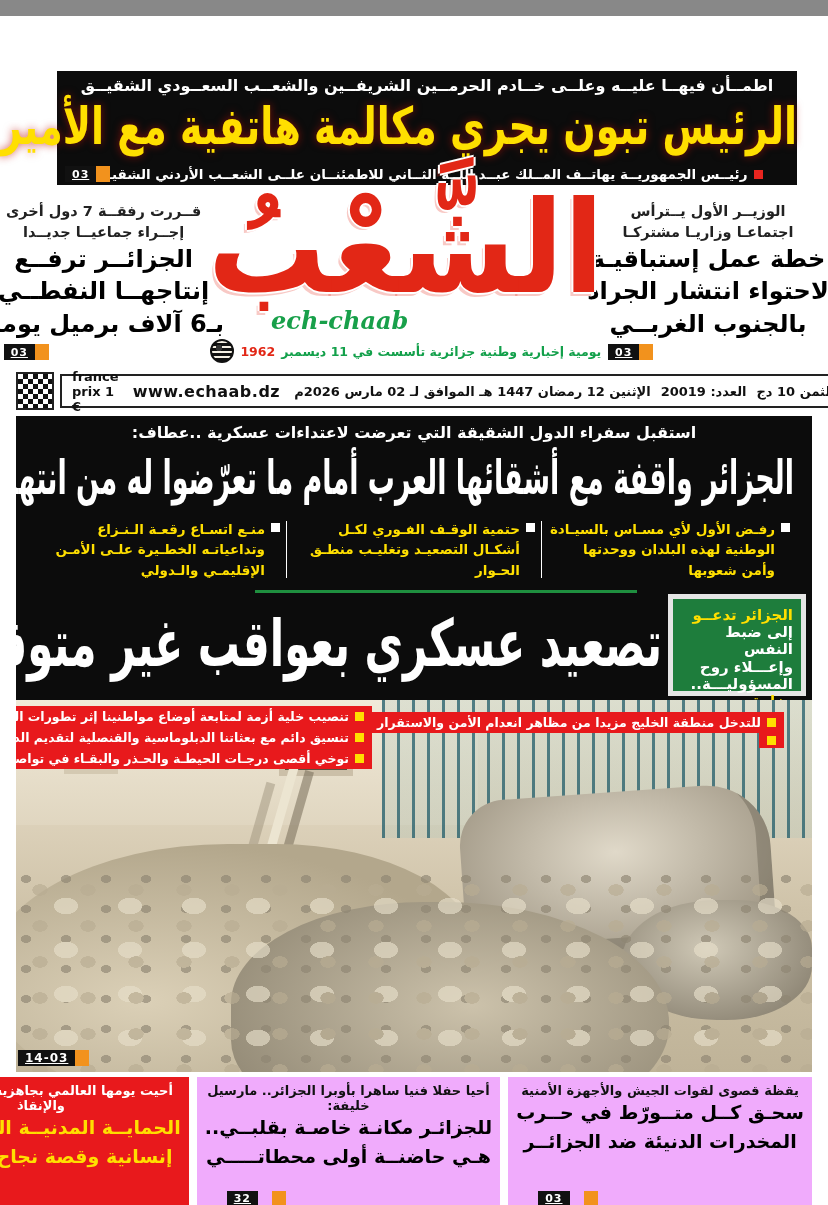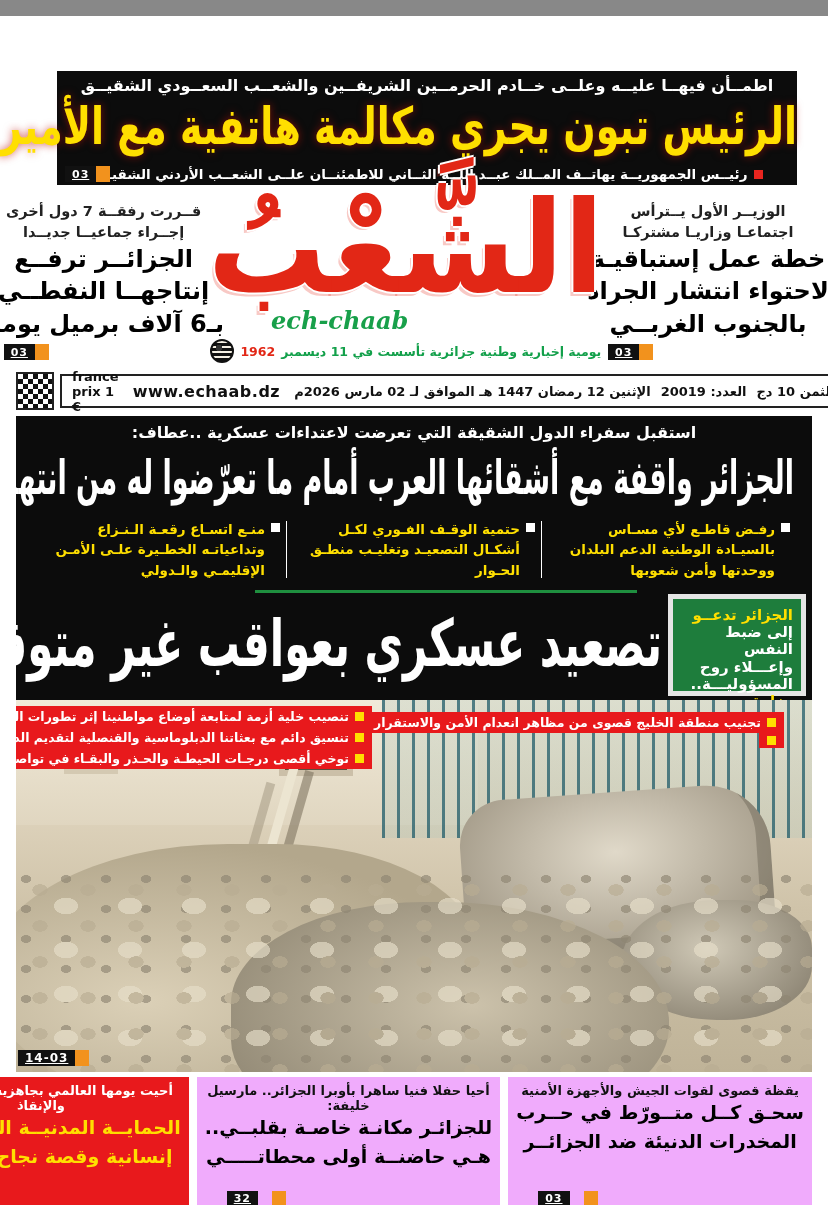--- a/index.html
+++ b/index.html
@@ -165,21 +165,21 @@
 
     </div>
   </div>
 
   <div class="lead">
     <div class="lead-kicker">استقبل سفراء الدول الشقيقة التي تعرضت لاعتداءات عسكرية ..عطاف:</div>
     <span class="lead-headline">الجزائر واقفة مع أشقائها العرب أمام ما تعرّضوا له من انتهاكات</span>
     <div class="lead-bullets">
       <div class="lead-bullet">
         <span class="sq white"></span>
-        <span>رفـض قاطـع لأي مسـاس بالسيـادة الوطنية الدعم البلدان ووحدتها وأمن شعوبها</span>
+        <span>رفـض الأول لأي مسـاس بالسيـادة الوطنية لهذه البلدان ووحدتها وأمن شعوبها</span>
       </div>
       <div class="vrule"></div>
       <div class="lead-bullet">
         <span class="sq white"></span>
         <span>حتمية الوقـف الفـوري لكـل أشكـال التصعيـد وتغليـب منطـق الحـوار</span>
       </div>
       <div class="vrule"></div>
       <div class="lead-bullet">
         <span class="sq white"></span>
         <span>منـع اتسـاع رقعـة الـنـزاع وتداعياتـه الخطـيرة علـى الأمـن الإقليمـي والـدولي</span>
@@ -222,21 +222,21 @@
       </div>
       <div class="overlay-line">
         <span class="sq yellow"></span>
         <span>توخي أقصى درجـات الحيطـة والحـذر والبقـاء في تواصـل مستمـر</span>
       </div>
     </div>
 
     <div class="overlay overlay-right">
       <div class="overlay-line">
         <span class="sq yellow"></span>
-        <span>تجنيب منطقة الخليج قصوى من مظاهر انعدام الأمن والاستقرار</span>
+        <span>للتدخل منطقة الخليج مزيدا من مظاهر انعدام الأمن والاستقرار</span>
       </div>
       <div class="overlay-line">
         <span class="sq yellow"></span>
       </div>
     </div>
 
     <span class="badge photo-badge">
         <span class="num">14-03</span>
         <span class="orange"></span>
       </span>

